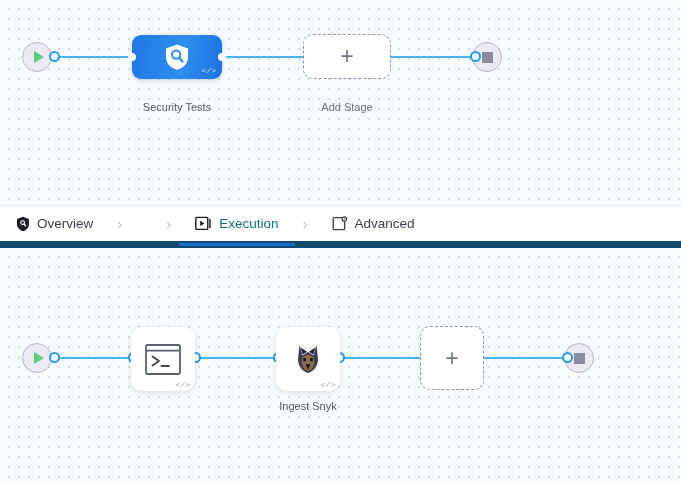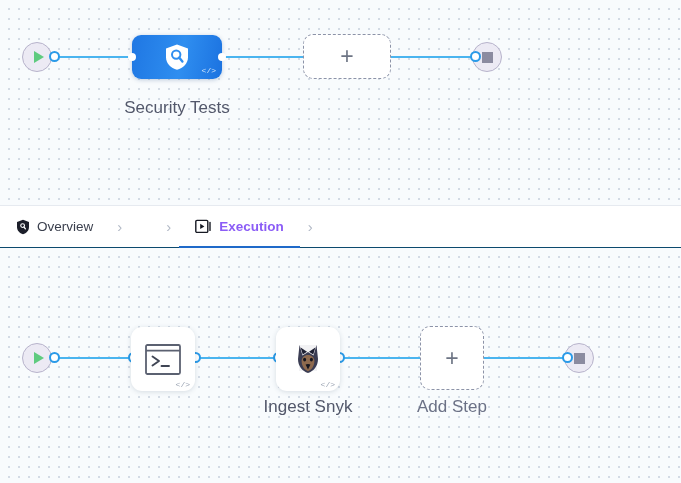--- a/index.html
+++ b/index.html
@@ -138,58 +138,58 @@
     font-size: 23px;
     line-height: 1;
     font-weight: 300;
     color: #6d7484;
   }
 
   
   .node-label {
     position: absolute;
     text-align: center;
-    font-size: 17px;
+    font-size: 11px;
     line-height: 17px;
     color: #53586b;
     z-index: 3;
   }
   .node-label.muted { color: #6b7186; }
 
   
   #tabbar {
     position: absolute;
     left: 0;
     top: 205px;
     width: 681px;
     height: 43px;
     background: #ffffff;
     border-top: 1px solid #e6eaf0;
-    border-bottom: 1px solid #0c4a6e;
+    border-bottom: 7px solid #0c4a6e;
     box-sizing: border-box;
     display: flex;
     align-items: center;
     padding-left: 14px;
   }
   .tab {
     display: flex;
     align-items: center;
     gap: 7px;
     height: 42px;
     padding: 0 2px;
     box-sizing: border-box;
     cursor: pointer;
     position: relative;
   }
   .tab .tab-label {
     font-size: 13.5px;
     color: #3a3f4d;
     white-space: nowrap;
   }
-  .tab.active .tab-label { color: #8b5cf6; font-weight: bold; }
+  .tab.active .tab-label { color: #0f766e; font-weight: normal; }
   .tab.active::after {
     content: "";
     position: absolute;
     left: -14px; right: -14px;
     bottom: -1px;
     height: 3px;
     background: #1f69c9;
   }
   .sep {
     color: #b2b9c6;
@@ -224,20 +224,21 @@
       </svg>
     </span>
     <span class="code-badge">&lt;/&gt;</span>
   </div>
   <div class="node-label" style="left:97px; top:99px; width:160px;">Security Tests</div>
 
   <div class="port" style="left:303px; top:51px; opacity:0;"></div>
   <div class="add-box" style="left:303px; top:34px; width:88px; height:45px;">
     <span class="plus">+</span>
   </div>
+  <div class="node-label muted" style="left:267px; top:99px; width:160px;">Add Stage</div>
 
   <div class="port" style="left:470px; top:51px;"></div>
   <div class="terminal" style="left:472px; top:42px;">
     <div class="stop-sq"></div>
   </div>
 </div>
 
 <div id="tabbar">
 
   <div class="tab">
@@ -262,20 +263,31 @@
         <rect x="0.8" y="1.4" width="12" height="12" rx="1.2" fill="none" stroke="#161923" stroke-width="1.4"></rect>
         <path d="M5.2 4.8 L9.4 7.4 L5.2 10 Z" fill="#161923"></path>
         <line x1="15" y1="3.4" x2="15" y2="11.4" stroke="#161923" stroke-width="1.4" stroke-linecap="round"></line>
       </svg>
     </span>
     <span class="tab-label">Execution</span>
   </div>
 
   <span class="sep">›</span>
 
+  <div class="tab">
+    <span class="tab-icon">
+      <svg width="16" height="16" viewBox="0 0 16 16" aria-hidden="true">
+        <path d="M10.4 1.6 H2.2 C1.6 1.6 1.2 2 1.2 2.6 V12.6 C1.2 13.2 1.6 13.6 2.2 13.6
+                 H11.6 C12.2 13.6 12.6 13.2 12.6 12.6 V6.2" fill="none" stroke="#3a3f4d" stroke-width="1.35" stroke-linecap="round"></path>
+        <circle cx="12.4" cy="3.1" r="2.2" fill="none" stroke="#3a3f4d" stroke-width="1.3"></circle>
+        <circle cx="12.4" cy="3.1" r="0.7" fill="#3a3f4d"></circle>
+      </svg>
+    </span>
+    <span class="tab-label">Advanced</span>
+  </div>
 </div>
 
 <div class="canvas" id="step-canvas">
 
   <div class="link" style="left:52px; top:109px; width:85px;"></div>
   <div class="link" style="left:195px; top:109px; width:85px;"></div>
   <div class="link" style="left:339px; top:109px; width:145px;"></div>
   <div class="link" style="left:484px; top:109px; width:90px;"></div>
 
   <div class="terminal" style="left:22px; top:95px;">
@@ -316,19 +328,18 @@
     <span class="code-badge">&lt;/&gt;</span>
   </div>
   <div class="node-label" style="left:238px; top:150px; width:140px;">
     <div>Ingest Snyk</div>
   </div>
   <div class="port" style="left:334px; top:104px;"></div>
 
   <div class="add-box" style="left:420px; top:78px; width:64px; height:64px;">
     <span class="plus">+</span>
   </div>
-  <div class="node-label muted" style="left:382px; top:150px; width:140px;">Add Step</div>
 
   <div class="port" style="left:562px; top:104px;"></div>
   <div class="terminal" style="left:564px; top:95px;">
     <div class="stop-sq"></div>
   </div>
 </div>
 
 </body></html>

